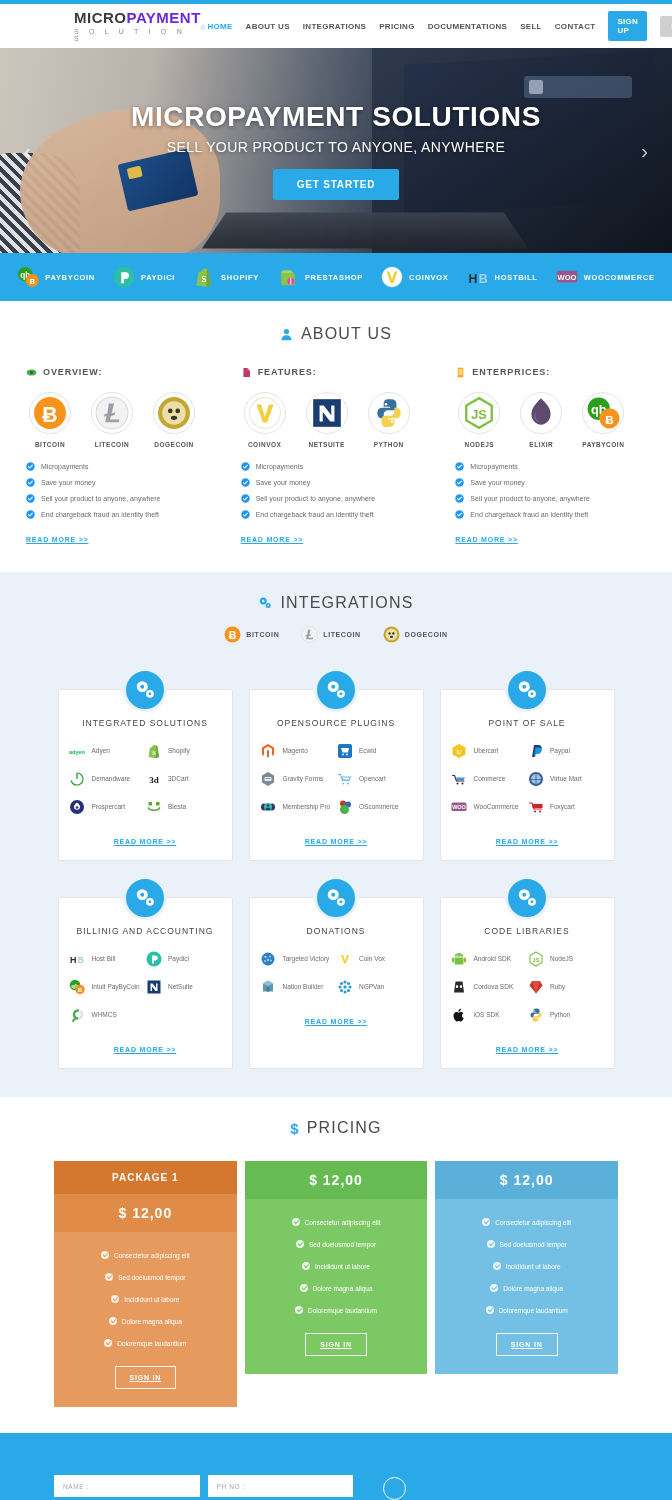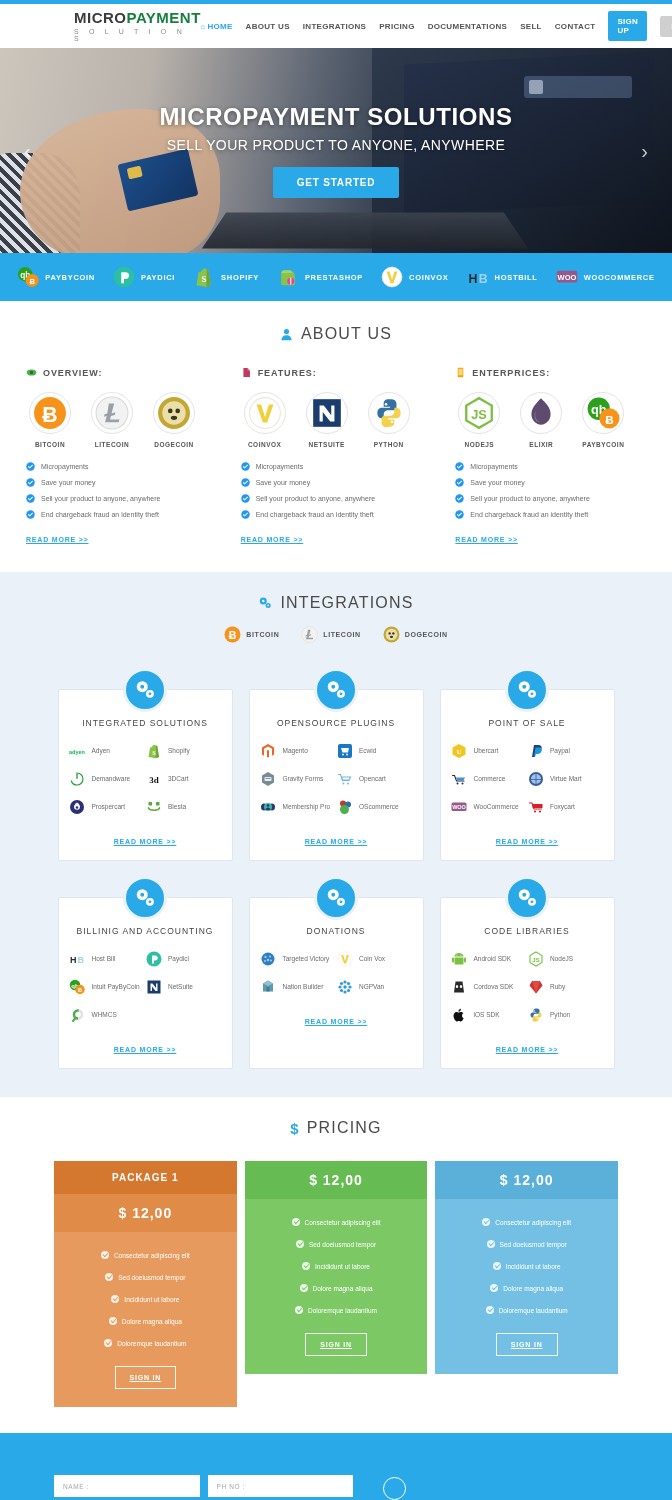--- a/index.html
+++ b/index.html
@@ -10,21 +10,21 @@
   }
   .page { width:672px; position:relative; overflow:hidden; }
 
   
   .topbar { height:4px; background:#29a9e8; }
 
   
   .header { height:44px; background:#fff; display:flex; align-items:center; padding:0 18px; }
   .logo { margin-left:56px; line-height:1; }
   .logo-main { font-size:15px; font-weight:bold; letter-spacing:.5px; color:#3b3b3b; }
-  .logo-main .accent { color:#15803d; }
+  .logo-main .accent { color:#6d28d9; }
   .logo-sub { font-size:7px; letter-spacing:4.2px; color:#8a8a8a; margin-top:3px; }
   .nav { margin-left:auto; display:flex; align-items:center; gap:13px; padding-right:58px; }
   .nav a { font-size:8px; font-weight:bold; letter-spacing:.3px; color:#555; text-decoration:none; white-space:nowrap; }
   .nav a.active { color:#29a9e8; }
   .nav .home-ico { font-size:7px; margin-right:2px; }
   .btn-signup { background:#29a9e8; color:#fff; font-size:8px; font-weight:bold; padding:6px 9px; border-radius:2px; letter-spacing:.3px; }
   .btn-login { background:#cfcfcf; color:#fff; font-size:8px; font-weight:bold; padding:6px 11px; border-radius:2px; letter-spacing:.3px; }
 
   
   .hero {
@@ -43,21 +43,21 @@
     background:linear-gradient(160deg,#d8b79b,#c09a7d); border-radius:60% 40% 30% 35%/55% 45% 40% 45%; opacity:.95;}
   .hero .sleeve { position:absolute; left:-10px; bottom:-10px; width:90px; height:110px;
     background:repeating-linear-gradient(45deg,#2e3440 0 4px,#dfe3e8 4px 8px); border-radius:20% 40% 10% 10%; opacity:.92;}
   .hero .card { position:absolute; left:122px; top:108px; width:72px; height:48px;
     background:linear-gradient(140deg,#1d4f8c,#123463); border-radius:3px; transform:rotate(-13deg); }
   .hero .card .chip { position:absolute; left:8px; top:6px; width:14px; height:11px; background:#e0bb4a; border-radius:2px;}
   .hero .keyboard { position:absolute; left:215px; bottom:0; width:300px; height:48px;
     background:linear-gradient(180deg,#3b424d,#20242c); transform:perspective(200px) rotateX(42deg); opacity:.9;}
   .hero-content { position:absolute; left:0; right:0; top:0; bottom:0;
     display:flex; flex-direction:column; align-items:center; justify-content:center; }
-  .hero h1 { font-size:24px; font-weight:bold; color:#fff; letter-spacing:.6px; text-shadow:0 1px 4px rgba(0,0,0,.45); }
+  .hero h1 { font-size:28px; font-weight:bold; color:#fff; letter-spacing:.6px; text-shadow:0 1px 4px rgba(0,0,0,.45); }
   .hero h2 { font-size:14px; color:#fff; letter-spacing:.4px; margin-top:6px; font-weight:normal; text-shadow:0 1px 4px rgba(0,0,0,.45); }
   .hero .cta { margin-top:14px; background:#29a9e8; color:#fff; font-size:10px; font-weight:bold;
     letter-spacing:.8px; padding:10px 24px; border-radius:2px; }
   .hero-arrow { position:absolute; top:50%; transform:translateY(-50%); color:rgba(255,255,255,.75); font-size:20px; font-weight:300; }
   .hero-arrow.l { left:24px; } .hero-arrow.r { right:24px; }
 
   
   .brandstrip { background:#29a9e8; height:48px; display:flex; align-items:center; justify-content:center; gap:0; }
   .bs-arrow { color:rgba(255,255,255,.65); font-size:14px; padding:0 12px; }
   .bs-item { display:flex; align-items:center; gap:6px; padding:0 9px; }
@@ -66,21 +66,21 @@
 
   
   .sec-head { display:flex; align-items:center; justify-content:center; gap:8px; }
   .sec-head .t { font-size:16px; color:#4a4a4a; letter-spacing:1.2px; }
   .sec-head .ic { font-size:14px; color:#29a9e8; display:flex; align-items:center; }
 
   
   .about { background:#fff; padding:24px 0 26px; }
   .about-cols { display:flex; padding:0 14px; margin-top:24px; }
   .about-col { flex:1; padding:0 12px; }
-  .ac-head { display:flex; align-items:center; gap:6px; margin-bottom:14px; }
+  .ac-head { display:flex; gap:6px; margin-bottom:14px; }
   .ac-head .lbl { font-size:9px; font-weight:bold; letter-spacing:.9px; color:#555; }
   .ac-coins { display:flex; gap:14px; margin-bottom:14px; }
   .coin-w { width:48px; text-align:center; }
   .coin { width:42px; height:42px; border-radius:50%; border:1px solid #e4e4e4; margin:0 auto;
     display:flex; align-items:center; justify-content:center; overflow:hidden; background:#fff; }
   .coin-lbl { font-size:6.5px; font-weight:bold; letter-spacing:.5px; color:#555; margin-top:7px; }
   .feat { display:flex; align-items:center; gap:6px; margin-bottom:7px; }
   .feat .txt { font-size:7px; color:#6b6b6b; }
   .chk { width:9px; height:9px; flex:none; }
   .readmore { color:#29a9e8; font-size:7px; font-weight:bold; letter-spacing:.8px; margin-top:10px; display:inline-block; }

